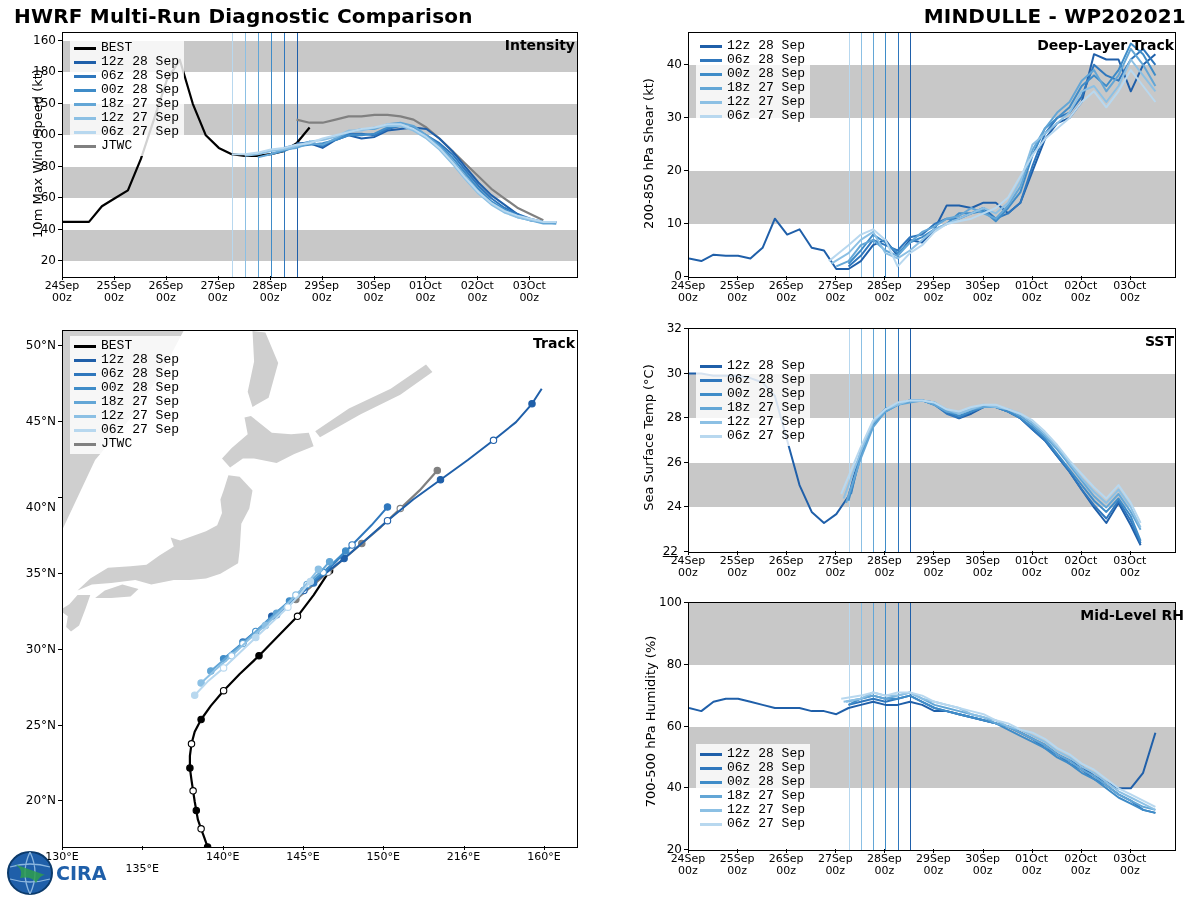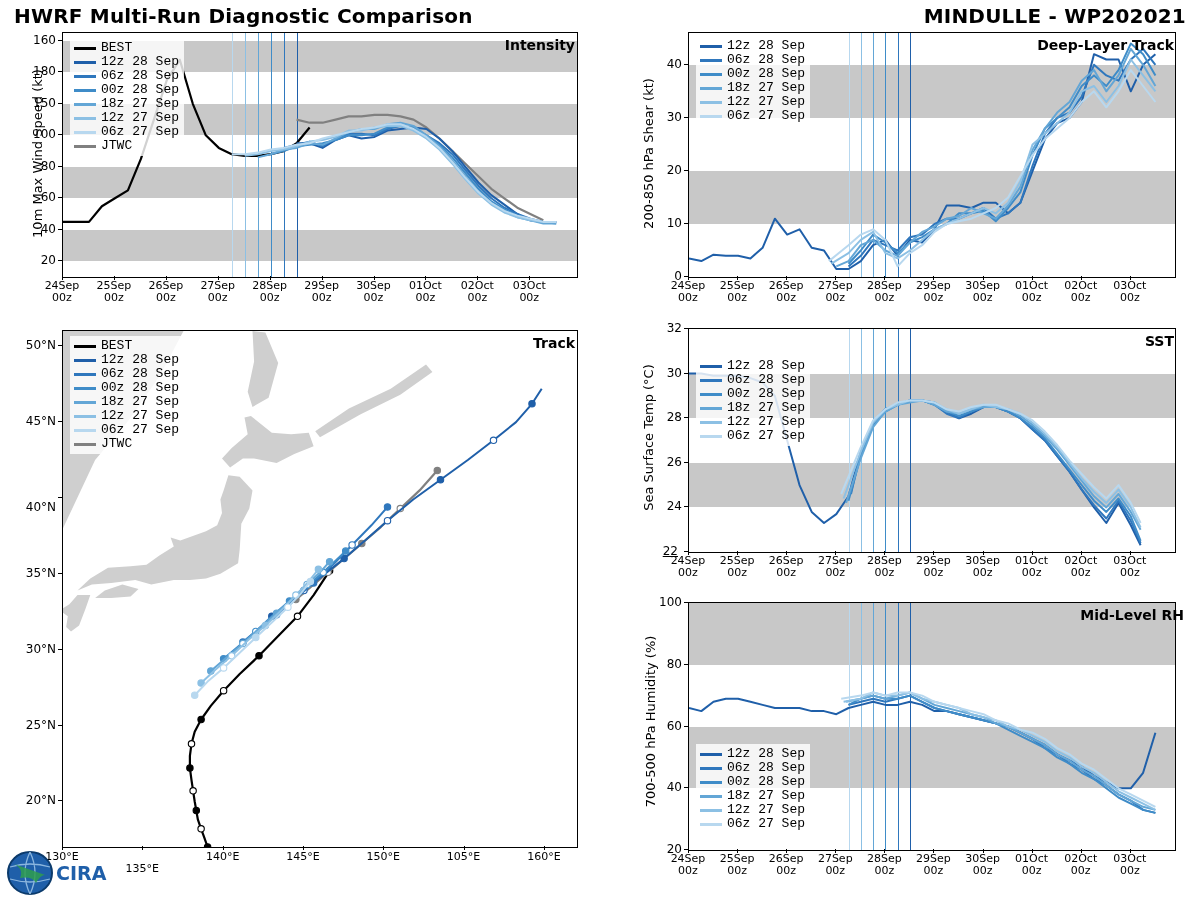--- a/index.html
+++ b/index.html
@@ -314,21 +314,21 @@
     <div class="xtick" style="left: 34px; width: 56px; top: 529px;">130°E</div>
     <div class="tickmark" style="left: 62px; top: 524px; width: 1px; height: 4px;"></div>
     <div class="xtick" style="left: 114.312px; width: 56px; top: 529px; margin-top: 12px;">135°E</div>
     <div class="tickmark" style="left: 142.312px; top: 524px; width: 1px; height: 4px;"></div>
     <div class="xtick" style="left: 194.625px; width: 56px; top: 529px;">140°E</div>
     <div class="tickmark" style="left: 222.625px; top: 524px; width: 1px; height: 4px;"></div>
     <div class="xtick" style="left: 274.938px; width: 56px; top: 529px; text-align: center;">145°E</div>
     <div class="tickmark" style="left: 302.938px; top: 524px; width: 1px; height: 4px;"></div>
     <div class="xtick" style="left: 355.25px; width: 56px; top: 529px;">150°E</div>
     <div class="tickmark" style="left: 383.25px; top: 524px; width: 1px; height: 4px;"></div>
-    <div class="xtick" style="left: 435.562px; width: 56px; top: 529px;">105°E</div>
+    <div class="xtick" style="left: 435.562px; width: 56px; top: 529px;">216°E</div>
     <div class="tickmark" style="left: 463.562px; top: 524px; width: 1px; height: 4px;"></div>
     <div class="xtick" style="left: 515.875px; width: 56px; top: 529px;">160°E</div>
     <div class="tickmark" style="left: 543.875px; top: 524px; width: 1px; height: 4px;"></div>
   </div>
 
 <div class="panel" style="left:600px;top:28px;width:600px;height:290px;">
   <div class="plotbox" id="box-shear" style="left:88px;top:4px;width:488px;height:246px;">
       <div class="bandlayer">
         <div class="band" style="top: 137.913px; height: 53.0435px;"></div>
         <div class="band" style="top: 31.8261px; height: 53.0435px;"></div>

